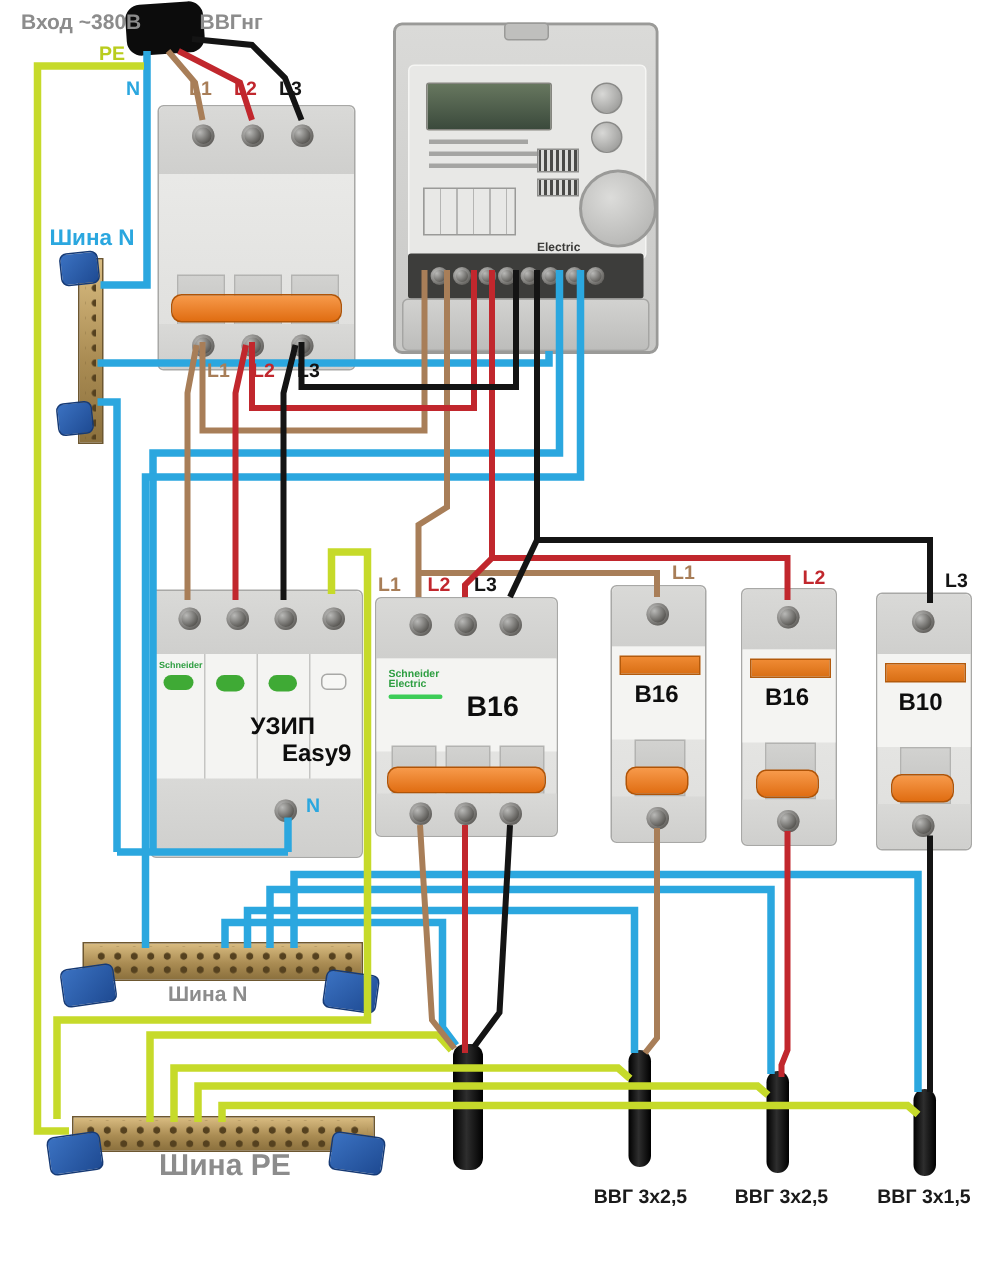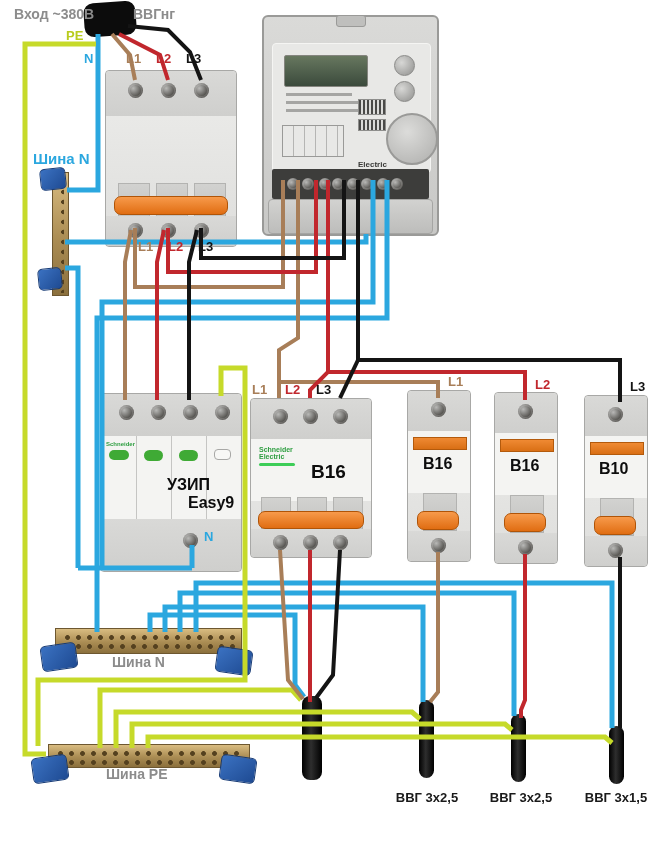--- a/index.html
+++ b/index.html
@@ -282,21 +282,21 @@
 
     <span class="lbl t-brown" style="left:252px;top:382px;font-size:13px;">L1</span>
     <span class="lbl t-red" style="left:285px;top:382px;font-size:13px;">L2</span>
     <span class="lbl t-black" style="left:316px;top:382px;font-size:13px;">L3</span>
 
     <span class="lbl t-brown" style="left:448px;top:374px;font-size:13px;">L1</span>
     <span class="lbl t-red" style="left:535px;top:377px;font-size:13px;">L2</span>
     <span class="lbl t-black" style="left:630px;top:379px;font-size:13px;">L3</span>
 
     <span class="lbl t-gray" style="left:112px;top:654px;font-size:14px;">Шина N</span>
-    <span class="lbl t-gray" style="left:106px;top:766px;font-size:14px;">Шина PE</span>
+    <span class="lbl t-gray" style="left:106px;top:766px;font-size:20px;">Шина PE</span>
 
     <div class="cab-lbl" style="left:372px;top:790px;">
       <span>ВВГ 3х2,5</span>
     </div>
     <div class="cab-lbl" style="left:466px;top:790px;">
       <span>ВВГ 3х2,5</span>
     </div>
     <div class="cab-lbl" style="left:561px;top:790px;">
       <span>ВВГ 3х1,5</span>
     </div>

